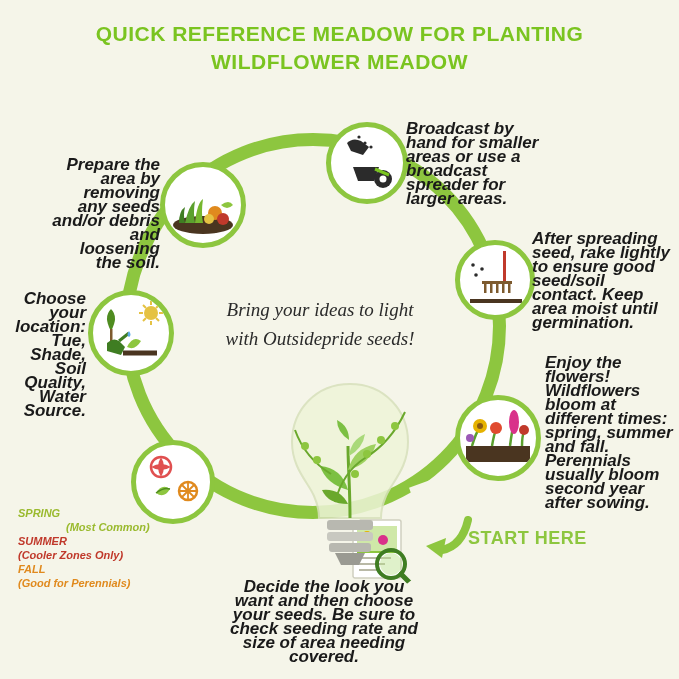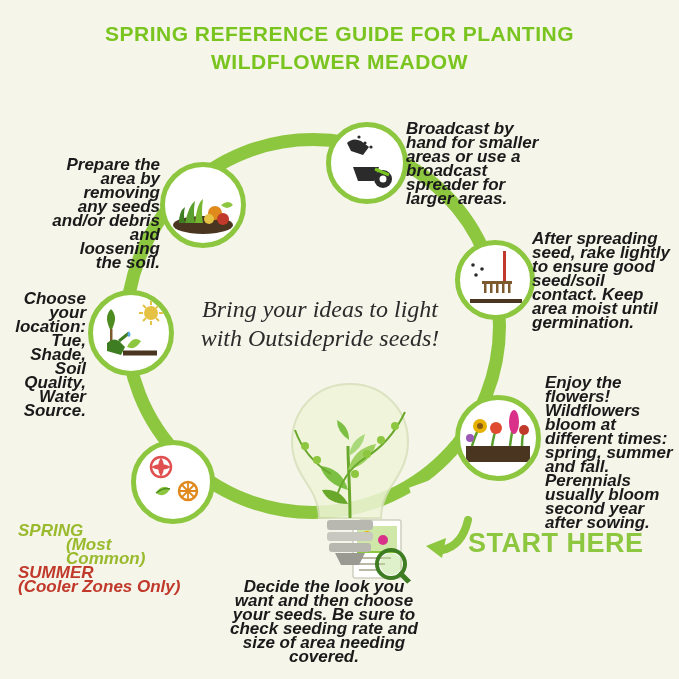--- a/index.html
+++ b/index.html
@@ -82,55 +82,55 @@
   .caption.left  { text-align: right; }
   .caption.center{ text-align: center; }
 
   
   .slogan {
     position: absolute;
     left: 175px;
     top: 295px;
     width: 290px;
     text-align: center;
-    font-size: 24px;
+    font-size: 19px;
     line-height: 29px;
     color: #2b2b2b;
     font-family: "Liberation Serif", serif;
     font-style: italic;
   }
 
   
   .seasons {
     position: absolute;
     left: 18px;
-    top: 524px;
+    top: 506px;
     width: 165px;
     font-family: "Liberation Sans", sans-serif;
-    font-size: 17px;
+    font-size: 11px;
     line-height: 14px;
     font-style: italic;
     font-weight: bold;
   }
   .season-name { display: block; }
   .season-note { display: block; }
   .s-spring .season-name { color: #9aba2e; }
   .s-spring .season-note { color: #9aba2e; margin-left: 48px; }
   .s-summer .season-name { color: #c0392b; }
   .s-summer .season-note { color: #c0392b; }
   .s-fall   .season-name { color: #e08a1e; }
   .s-fall   .season-note { color: #e08a1e; }
 
   
   .start-here {
     position: absolute;
     left: 468px;
     top: 528px;
     color: #8dc63f;
-    font-size: 27px;
+    font-size: 18px;
     font-weight: bold;
     letter-spacing: 0.5px;
     font-family: "Liberation Sans", sans-serif;
   }
   .start-arrow {
     position: absolute;
     left: 418px;
     top: 512px;
     width: 56px;
     height: 56px;
@@ -138,21 +138,21 @@
 
   
   .bulb { position: absolute; left: 255px; top: 370px; width: 190px; height: 220px; }
 </style>
 </head>
 <body>
 
 <div id="page">
 
   <div class="title">
-    <span>SPRING REFERENCE GUIDE FOR PLANTING</span>
+    <span>QUICK REFERENCE MEADOW FOR PLANTING</span>
     <span class="line2">WILDFLOWER MEADOW</span>
   </div>
 
   <div class="ring"></div>
   <div class="ring-gap"></div>
 
   <div class="node" style="left:160px; top:162px; width:86px; height:86px;">
     <span>
       <svg width="76" height="76" viewBox="0 0 76 76">
         <ellipse cx="38" cy="58" rx="30" ry="9" fill="#4a3520"></ellipse>
@@ -213,21 +213,21 @@
         <path d="M34 48 q2 -12 4 -16" stroke="#5ba02e" stroke-width="2.5" fill="none"></path>
         <circle cx="38" cy="30" r="6" fill="#e04a2f"></circle>
         <path d="M52 48 q2 -16 4 -22" stroke="#5ba02e" stroke-width="2.5" fill="none"></path>
         <ellipse cx="56" cy="24" rx="5" ry="12" fill="#d9318a"></ellipse>
         <path d="M64 48 q0 -10 2 -14" stroke="#5ba02e" stroke-width="2.5" fill="none"></path>
         <circle cx="66" cy="32" r="5" fill="#c0392b"></circle>
         <circle cx="12" cy="40" r="4" fill="#9b59b6"></circle>
       </svg>
     </span>
   </div>
-  <div class="caption right" style="left:545px; top:376px; width:132px;">Enjoy the flowers! Wildflowers bloom at different times: spring, summer and fall. Perennials usually bloom second year after sowing.</div>
+  <div class="caption right" style="left:545px; top:356px; width:132px;">Enjoy the flowers! Wildflowers bloom at different times: spring, summer and fall. Perennials usually bloom second year after sowing.</div>
 
   <div class="node" style="left:343px; top:512px; width:80px; height:80px; border:none; background:transparent;">
     <span>
       <svg width="80" height="80" viewBox="0 0 80 80">
         <rect x="10" y="8" width="48" height="58" rx="2" fill="#ffffff" stroke="#cfcfbf" stroke-width="1.5"></rect>
         <rect x="14" y="14" width="40" height="26" fill="#cfe8a8"></rect>
         <circle cx="24" cy="24" r="5" fill="#e5b200"></circle>
         <circle cx="40" cy="28" r="5" fill="#d9318a"></circle>
         <path d="M14 40 h40" stroke="#8dc63f" stroke-width="2"></path>
         <path d="M16 46 h32 M16 52 h26 M16 58 h20" stroke="#b9b9a6" stroke-width="2"></path>
@@ -255,20 +255,24 @@
 
   <div class="seasons">
     <div class="s-spring">
       <span class="season-name">SPRING</span>
       <span class="season-note">(Most Common)</span>
     </div>
     <div class="s-summer">
       <span class="season-name">SUMMER</span>
       <span class="season-note">(Cooler Zones Only)</span>
     </div>
+    <div class="s-fall">
+      <span class="season-name">FALL</span>
+      <span class="season-note">(Good for Perennials)</span>
+    </div>
   </div>
 
   <div class="node" style="left:88px; top:290px; width:86px; height:86px;">
     <span>
       <svg width="76" height="76" viewBox="0 0 76 76">
         <circle cx="58" cy="18" r="7" fill="#e5c243"></circle>
         <path d="M58 6 v4 M58 26 v4 M46 18 h4 M66 18 h4 M50 10 l3 3 M66 10 l-3 3 M50 26 l3 -3 M66 26 l-3 -3" stroke="#e5c243" stroke-width="2"></path>
         <path d="M18 36 q-8 -14 0 -22 q8 8 0 22z" fill="#4f8c20"></path>
         <rect x="17" y="34" width="2.5" height="14" fill="#7d5a2e"></rect>
         <path d="M30 58 h34" stroke="#4a3520" stroke-width="5"></path>

